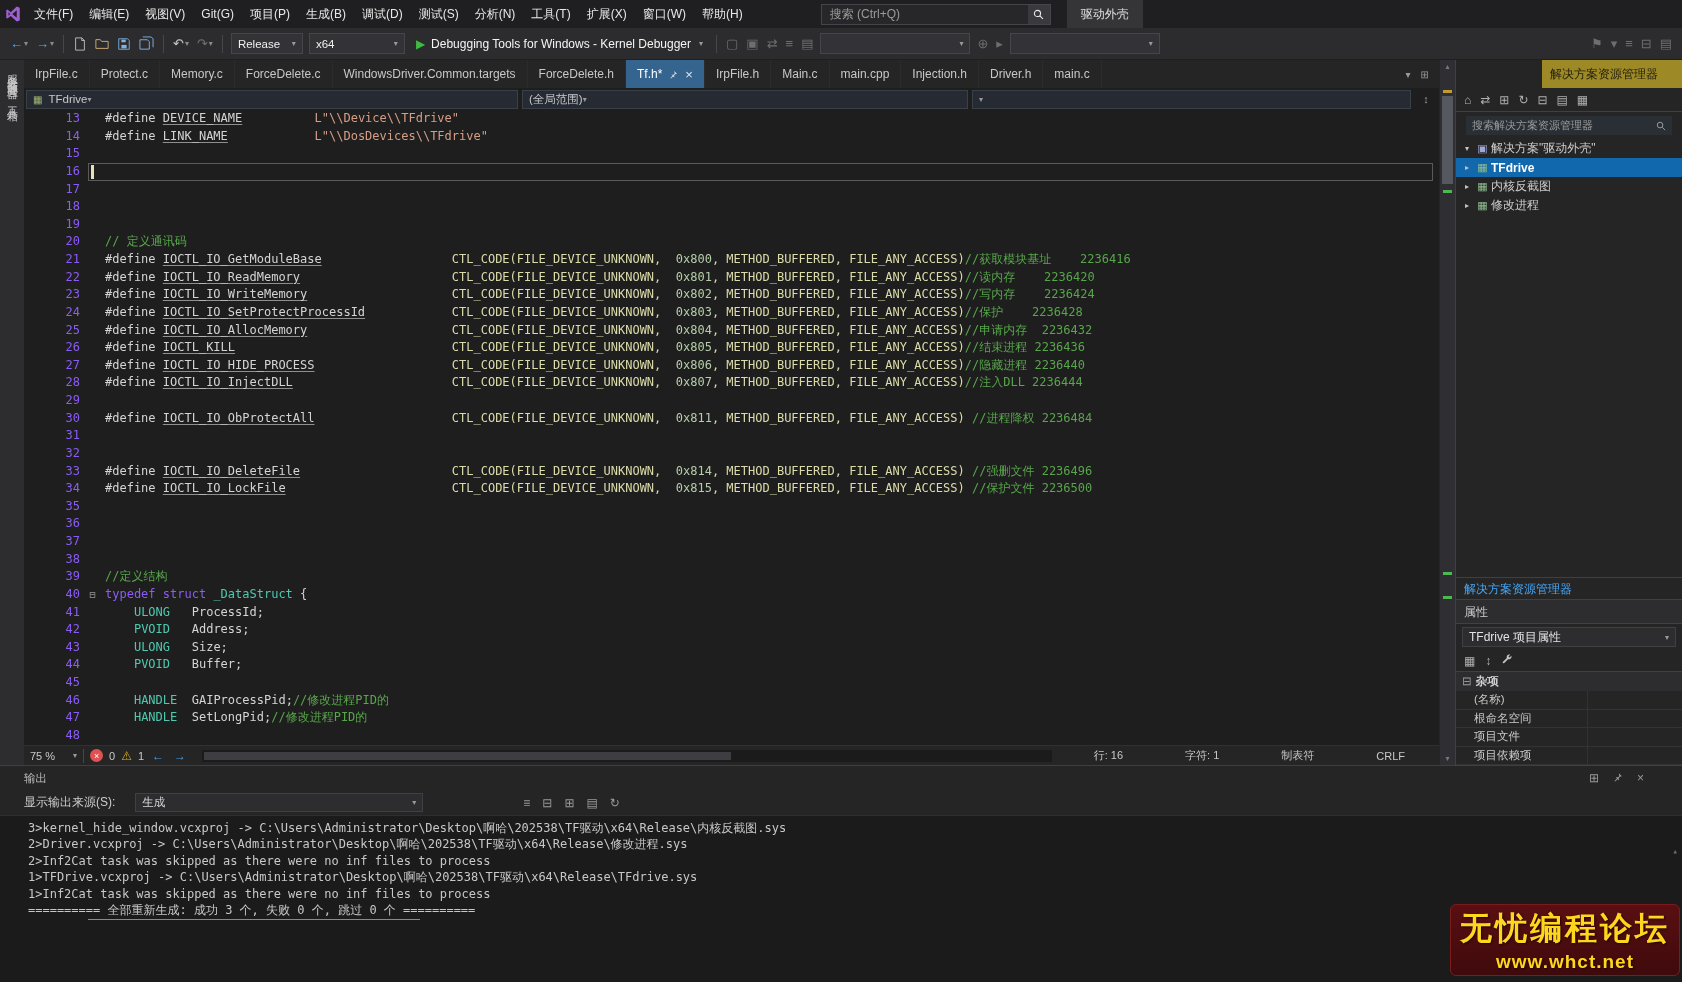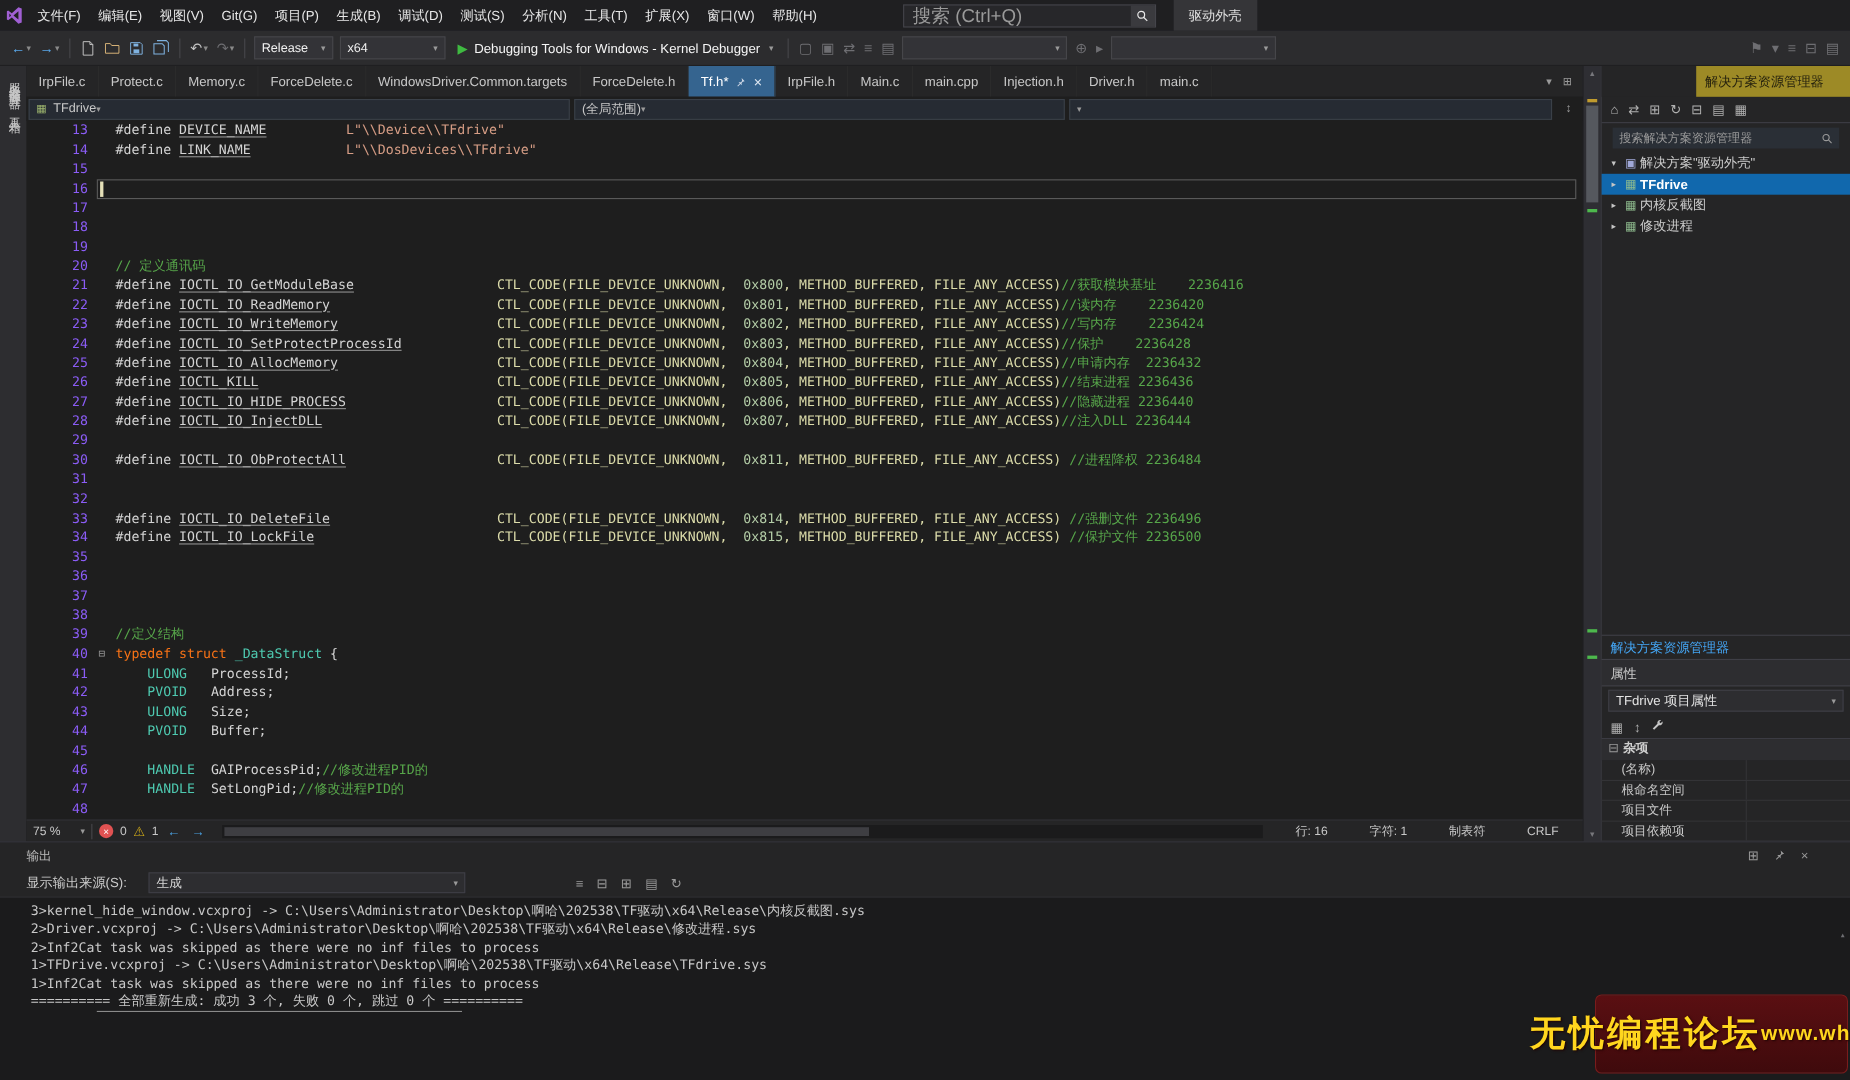--- a/index.html
+++ b/index.html
@@ -4,21 +4,21 @@
 <style>
   *{margin:0;padding:0;box-sizing:border-box}
   html,body{width:1682px;height:982px;overflow:hidden;background:#2d2d30;font-family:"Liberation Sans",sans-serif}
   .app{position:relative;width:1682px;height:982px;background:#2d2d30;color:#ccc}
 
   
   .titlebar{position:absolute;left:0;top:0;width:100%;height:28px;background:#1f1f21;display:flex;align-items:center;font-size:12px;color:#e8e8e8}
   .vslogo{width:26px;text-align:center;display:flex;justify-content:center}
   .menus{display:flex;height:100%}
   .menu-item{padding:0 8px;line-height:28px;white-space:nowrap;cursor:default}
-  .qsearch{margin-left:70px;width:230px;height:21px;background:#27272a;border:1px solid #44444a;display:flex;align-items:center;color:#9a9a9a;font-size:17px;padding-left:8px;position:relative}
+  .qsearch{margin-left:70px;width:230px;height:21px;background:#27272a;border:1px solid #44444a;display:flex;align-items:center;color:#9a9a9a;font-size:12px;padding-left:8px;position:relative}
   .qsearch .mag{position:absolute;right:0;top:0;width:22px;height:19px;background:#3a3a3e;display:flex;align-items:center;justify-content:center}
   .solname{margin-left:16px;height:28px;line-height:28px;padding:0 14px;background:#353538;color:#e0e0e0}
 
   
   .toolbar{position:absolute;left:0;top:28px;width:100%;height:32px;background:#2c2c2e;border-bottom:1px solid #1f1f21;display:flex;align-items:center;padding:0 6px;font-size:12px}
   .tbi{display:inline-flex;align-items:center;padding:0 4px;color:#c5c5c5;font-size:13px;cursor:default}
   .tbi .dd{font-size:8px;color:#8a8a8a;margin-left:1px}
   .tbi.blue{color:#59a7e8}
   .tbi.dim{color:#6e6e72}
   .tsep{width:1px;height:18px;background:#47474b;margin:0 5px}
@@ -61,37 +61,37 @@
   .fold{width:25px;flex:none;text-align:center;color:#9a9a9a;font-size:10px}
   .codetxt{white-space:pre}
   .code-row.cur::before{content:"";position:absolute;left:64px;right:6px;top:0;bottom:0;border:1px solid #5a5a5a}
   .code-row.cur::after{content:"";position:absolute;left:67px;top:2px;bottom:2px;width:3px;background:#e5e0b8}
   .tk-pp{color:#d4d4d4}
   .tk-mac{color:#d4d4d4;text-decoration:underline;text-decoration-color:#8f8f8f;text-underline-offset:2px}
   .tk-mcr{color:#dcdcaa}
   .tk-num{color:#b5cea8}
   .tk-str{color:#d69d85}
   .tk-com{color:#57a64a}
-  .tk-kw{color:#f97316}
+  .tk-kw{color:#8b5cf6}
   .tk-ty{color:#4ec9b0}
   .tk-id{color:#d4d4d4}
   .tk-pl{color:#d4d4d4}
 
   
   .ed-status{height:20px;background:#252526;border-top:1px solid #303034;display:flex;align-items:center;font-size:11px;color:#c8c8c8;padding:0 6px;gap:6px}
   .zoom{display:flex;align-items:center;gap:18px}
   .zoom .dd{font-size:8px;color:#9a9a9a}
   .vsep{width:1px;height:14px;background:#47474b}
   .errdot{width:13px;height:13px;border-radius:50%;background:#e05252;color:#fff;font-size:9px;display:flex;align-items:center;justify-content:center}
   .warn{color:#dcb418;font-size:12px}
   .cnt{color:#c8c8c8}
   .nava{color:#4aa0e0;font-size:12px;padding:0 2px}
   .hsb{flex:1;height:12px;background:#1b1b1c;margin:0 8px;position:relative}
   .hsb-thumb{position:absolute;left:2px;top:2px;height:8px;width:62%;background:#3e3e42}
-  .stat{margin:0 16px;white-space:nowrap}
+  .stat{margin:0 28px;white-space:nowrap}
 
   
   .vsb{width:16px;background:#2e2e33;position:relative;border-left:1px solid #252528}
   .vsb .sarr{position:absolute;left:0;width:100%;text-align:center;color:#77777c;font-size:8px}
   .vsb-thumb{position:absolute;left:2px;right:2px;top:36px;height:88px;background:#55585e}
   .mk{position:absolute;left:3px;right:3px;height:3px}
 
   
   .right-panel{width:227px;background:#252526;display:flex;flex-direction:column;border-left:1px solid #3f3f46;font-size:12px}
   .se-caption{height:28px;position:relative;background:#252526}
@@ -128,21 +128,21 @@
   .out-toolbar{height:26px;background:#252526;display:flex;align-items:center;padding:0 24px;font-size:12px;color:#cccccc;gap:20px;border-bottom:1px solid #2e2e31}
   .out-combo{width:288px;height:19px;background:#2d2d30;border:1px solid #3f3f46;display:flex;align-items:center;justify-content:space-between;padding:0 6px;color:#d8d8d8;font-size:11.5px}
   .out-combo .dd{font-size:8px;color:#9a9a9a}
   .out-icons{display:flex;gap:12px;color:#9a9a9a;font-size:12px;margin-left:80px}
   .out-body{padding:4px 0 0 28px;font-family:"DejaVu Sans Mono",monospace;font-size:12px;color:#c8c8c8;position:relative}
   .out-line{height:16.4px;line-height:16.4px;white-space:pre}
   .out-caret{width:332px;height:1px;background:#8a8a8a;margin-left:60px;margin-top:1px}
   .out-sb{position:absolute;right:4px;top:30px;color:#6e6e72;font-size:9px}
 
   
-  .watermark{position:absolute;right:2px;bottom:6px;width:230px;height:72px;background:linear-gradient(#5a0f12,#3f0a0c);border:1px solid #7a1c1c;border-radius:6px;display:flex;flex-direction:row;align-items:center;justify-content:center;z-index:10}
+  .watermark{position:absolute;right:2px;bottom:6px;width:230px;height:72px;background:linear-gradient(#5a0f12,#3f0a0c);border:1px solid #7a1c1c;border-radius:6px;display:flex;flex-direction:column;align-items:center;justify-content:center;z-index:10}
   .wm1{font-size:32px;font-weight:bold;color:#ffd61e;letter-spacing:3px;text-shadow:1px 1px 2px #200404;white-space:nowrap}
   .wm2{font-size:19px;font-weight:bold;color:#ffd61e;letter-spacing:1px;text-shadow:1px 1px 2px #200404}
 </style>
 </head>
 <body>
 
 <div class="app">
 
   <div class="titlebar">
     <span class="vslogo">

